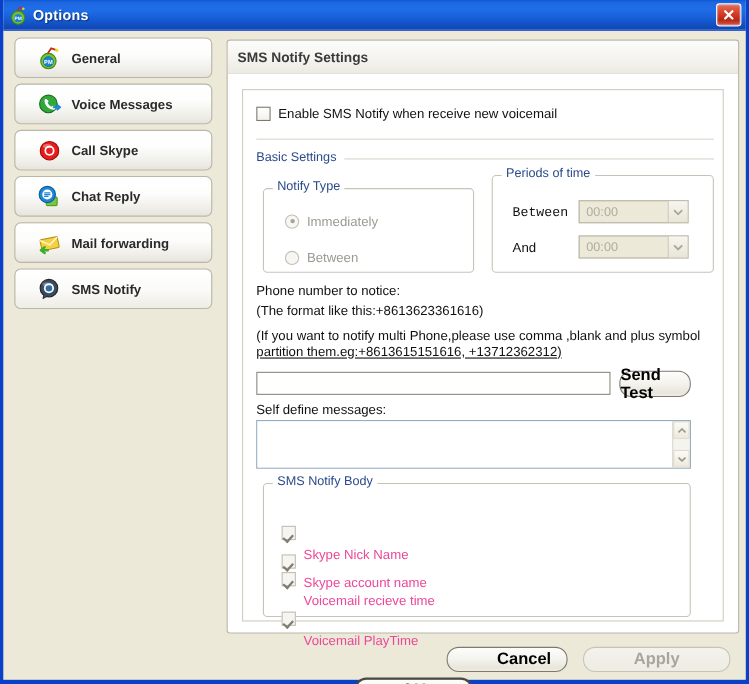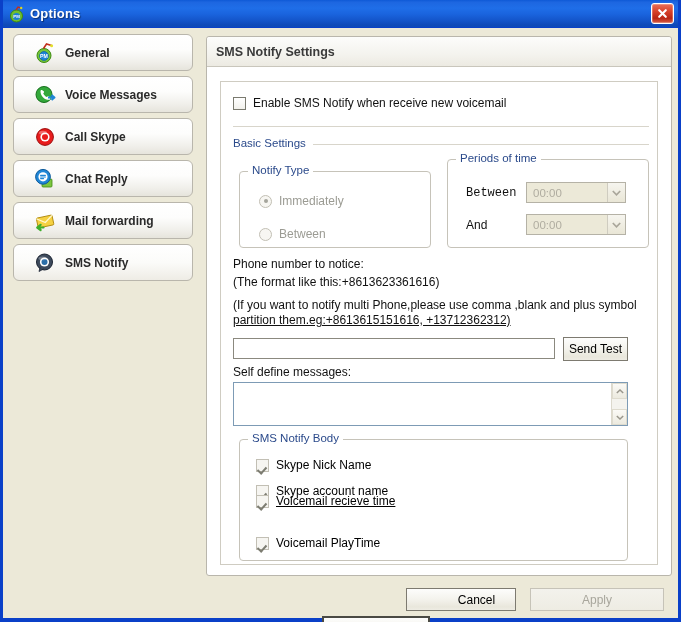--- a/index.html
+++ b/index.html
@@ -126,21 +126,21 @@
     background: #f6f5f1;
   }
   .cb.checked::after {
     content: ""; position: absolute;
     left: 2px; top: 5px; width: 4px; height: 7px;
     border: solid #7d7d72; border-width: 0 2px 2px 0;
     transform: rotate(42deg); transform-origin: center;
   }
   .cb-row { display: flex; align-items: center; }
   .cb-label { font-size: 12px; color: #111; margin-left: 7px; }
-  .cb-label.disabled { color: #000000; }
+  .cb-label.disabled { color: #ec4899; margin-top: 39px; }
 
   .rad {
     width: 13px; height: 13px; border-radius: 50%;
     border: 1px solid #c2bfb4;
     background: #f7f6f2;
     display: inline-block; position: relative; flex: none;
   }
   .rad.checked::after {
     content: ""; position: absolute;
     left: 3.5px; top: 3.5px; width: 4px; height: 4px;
@@ -209,26 +209,26 @@
   .textfield input {
     width: 100%; height: 100%;
     border: none; outline: none;
     font-family: "Liberation Sans", sans-serif;
     font-size: 12px; padding: 0 4px;
     background: transparent;
   }
 
   .btn {
     border: 1px solid #7d7a70;
-    border-radius: 0;
+    border-radius: 11px;
     background: linear-gradient(to bottom, #fdfdfc 0%, #f4f3ed 48%, #e9e7dc 85%, #eeece3 100%);
     font-family: "Liberation Sans", sans-serif;
-    font-size: 12px; color: #000;
+    font-size: 15px; color: #000;
     cursor: pointer;
-    display: flex; align-items: center; justify-content: center;
+    display: flex; align-items: center; justify-content: center; font-weight: bold;
   }
   .btn.focused {
     border: 2px solid #4a4a44;
   }
   .btn.disabled {
     color: #a8a69c;
     border-color: #c6c3b8;
     background: linear-gradient(to bottom, #f3f2ec 0%, #eeece3 100%);
     cursor: default;
   }
@@ -454,21 +454,21 @@
         <span class="grp-title">SMS Notify Body</span>
 
         <div class="cb-row" style="position:absolute; left:16px; top:18px;">
           <span class="cb checked disabled"></span>
           <span class="cb-label disabled">Skype Nick Name</span>
         </div>
         <div class="cb-row" style="position:absolute; left:16px; top:44px;">
           <span class="cb checked disabled"></span>
           <span class="cb-label disabled">Skype account name</span>
         </div>
-        <div class="cb-row" style="position:absolute; left:16px; top:54px;text-decoration:underline;">
+        <div class="cb-row" style="position:absolute; left:16px; top:60px;">
           <span class="cb checked disabled"></span>
           <span class="cb-label disabled">Voicemail recieve time</span>
         </div>
         <div class="cb-row" style="position:absolute; left:16px; top:96px;">
           <span class="cb checked disabled"></span>
           <span class="cb-label disabled">Voicemail PlayTime</span>
         </div>
       </div>
 
     </div>

